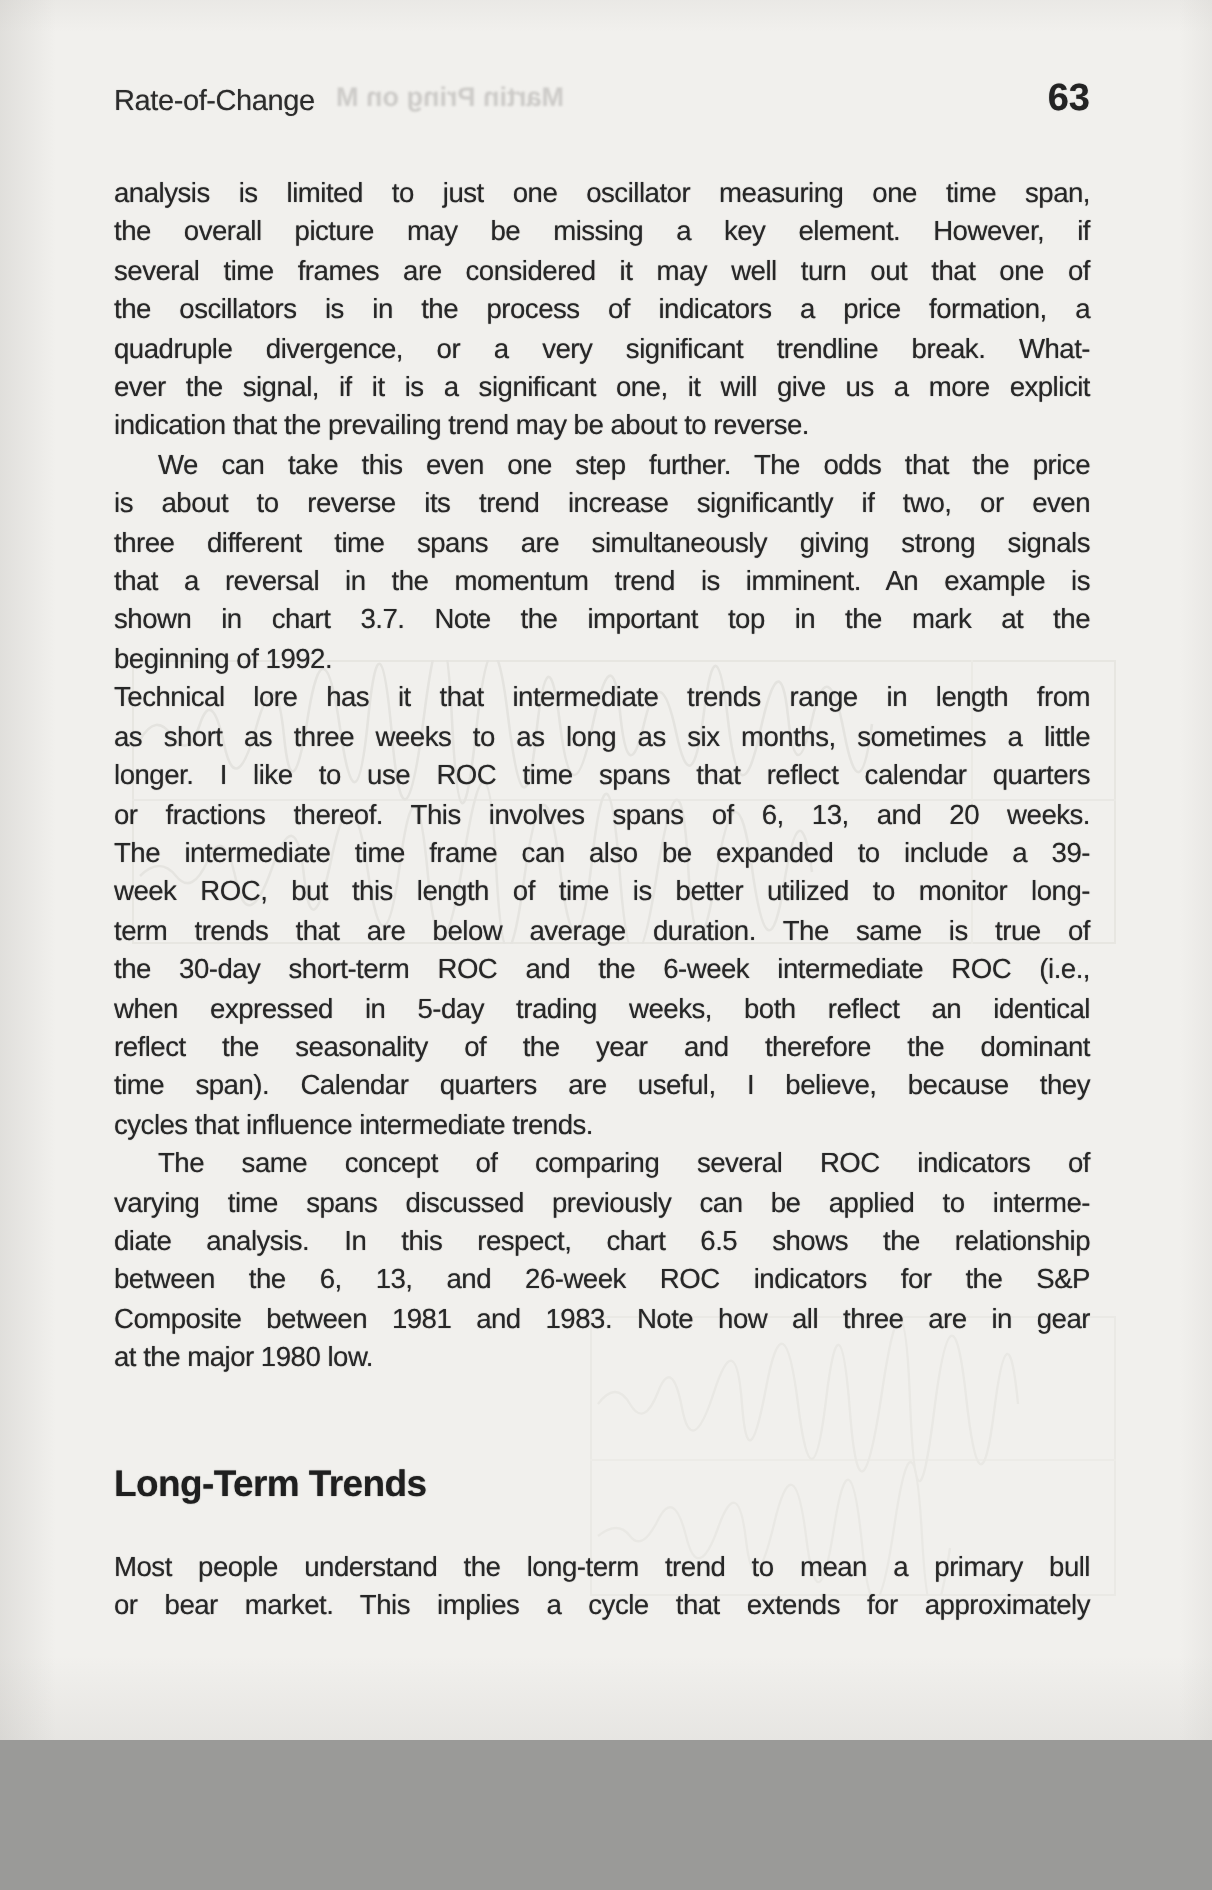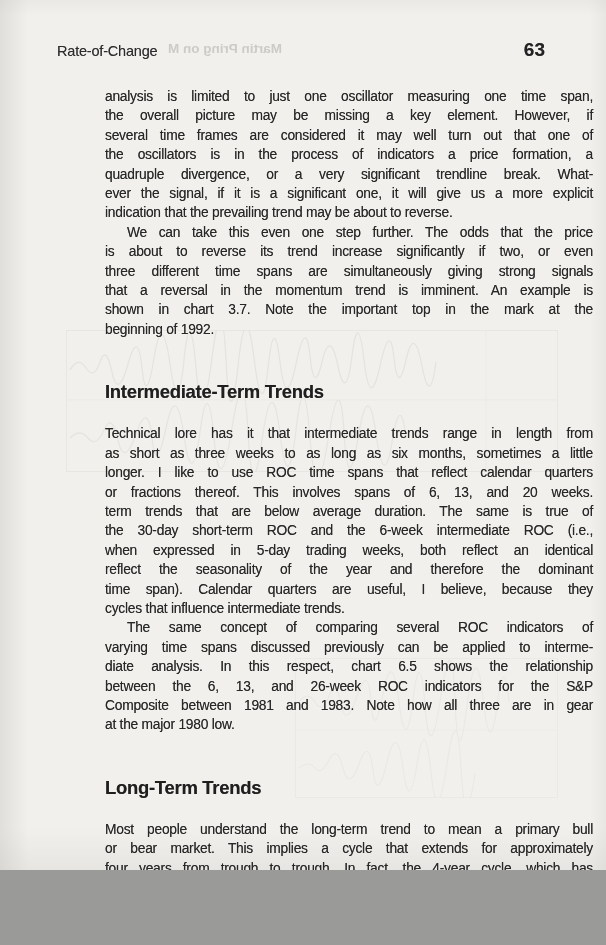--- a/index.html
+++ b/index.html
@@ -51,21 +51,20 @@
   .ghost-chart {
     position: absolute;
     pointer-events: none;
   }
   .ghost-chart svg { display: block; }
   .page-body {
     position: absolute;
     top: 87px; left: 57px;
     width: 488px;
     color: #272727;
-    margin-left: 48px;
   }
   .para { margin: 0; }
   .line {
     font-size: 13.8px;
     line-height: 19.4px;
     letter-spacing: -0.25px;
     text-align: justify;
     text-align-last: justify;
     text-shadow: 0 0 0.55px rgba(39,39,39,0.6);
     white-space: normal;
@@ -125,42 +124,42 @@
         <div class="line last">indication that the prevailing trend may be about to reverse.</div>
       </div>
       <div class="para">
         <div class="line indent">We can take this even one step further. The odds that the price</div>
         <div class="line">is about to reverse its trend increase significantly if two, or even</div>
         <div class="line">three different time spans are simultaneously giving strong signals</div>
         <div class="line">that a reversal in the momentum trend is imminent. An example is</div>
         <div class="line">shown in chart 3.7. Note the important top in the mark at the</div>
         <div class="line last">beginning of 1992.</div>
       </div>
-      <div class="heading">Intermediate-Term Trends</div>
       <div class="para">
         <div class="line">Technical lore has it that intermediate trends range in length from</div>
         <div class="line">as short as three weeks to as long as six months, sometimes a little</div>
         <div class="line">longer. I like to use ROC time spans that reflect calendar quarters</div>
         <div class="line">or fractions thereof. This involves spans of 6, 13, and 20 weeks.</div>
+        <div class="line">The intermediate time frame can also be expanded to include a 39-</div>
+        <div class="line">week ROC, but this length of time is better utilized to monitor long-</div>
         <div class="line">term trends that are below average duration. The same is true of</div>
         <div class="line">the 30-day short-term ROC and the 6-week intermediate ROC (i.e.,</div>
         <div class="line">when expressed in 5-day trading weeks, both reflect an identical</div>
         <div class="line">reflect the seasonality of the year and therefore the dominant</div>
         <div class="line">time span). Calendar quarters are useful, I believe, because they</div>
         <div class="line last">cycles that influence intermediate trends.</div>
       </div>
       <div class="para">
         <div class="line indent">The same concept of comparing several ROC indicators of</div>
         <div class="line">varying time spans discussed previously can be applied to interme-</div>
         <div class="line">diate analysis. In this respect, chart 6.5 shows the relationship</div>
         <div class="line">between the 6, 13, and 26-week ROC indicators for the S&amp;P</div>
         <div class="line">Composite between 1981 and 1983. Note how all three are in gear</div>
         <div class="line last">at the major 1980 low.</div>
       </div>
       <div class="heading">Long-Term Trends</div>
       <div class="para">
         <div class="line">Most people understand the long-term trend to mean a primary bull</div>
         <div class="line">or bear market. This implies a cycle that extends for approximately</div>
-        <div class="line">four years from trough to trough. In fact, the 4-year cycle, which has</div>
       </div>
     </main>
 
 </div>
 
 </body></html>

